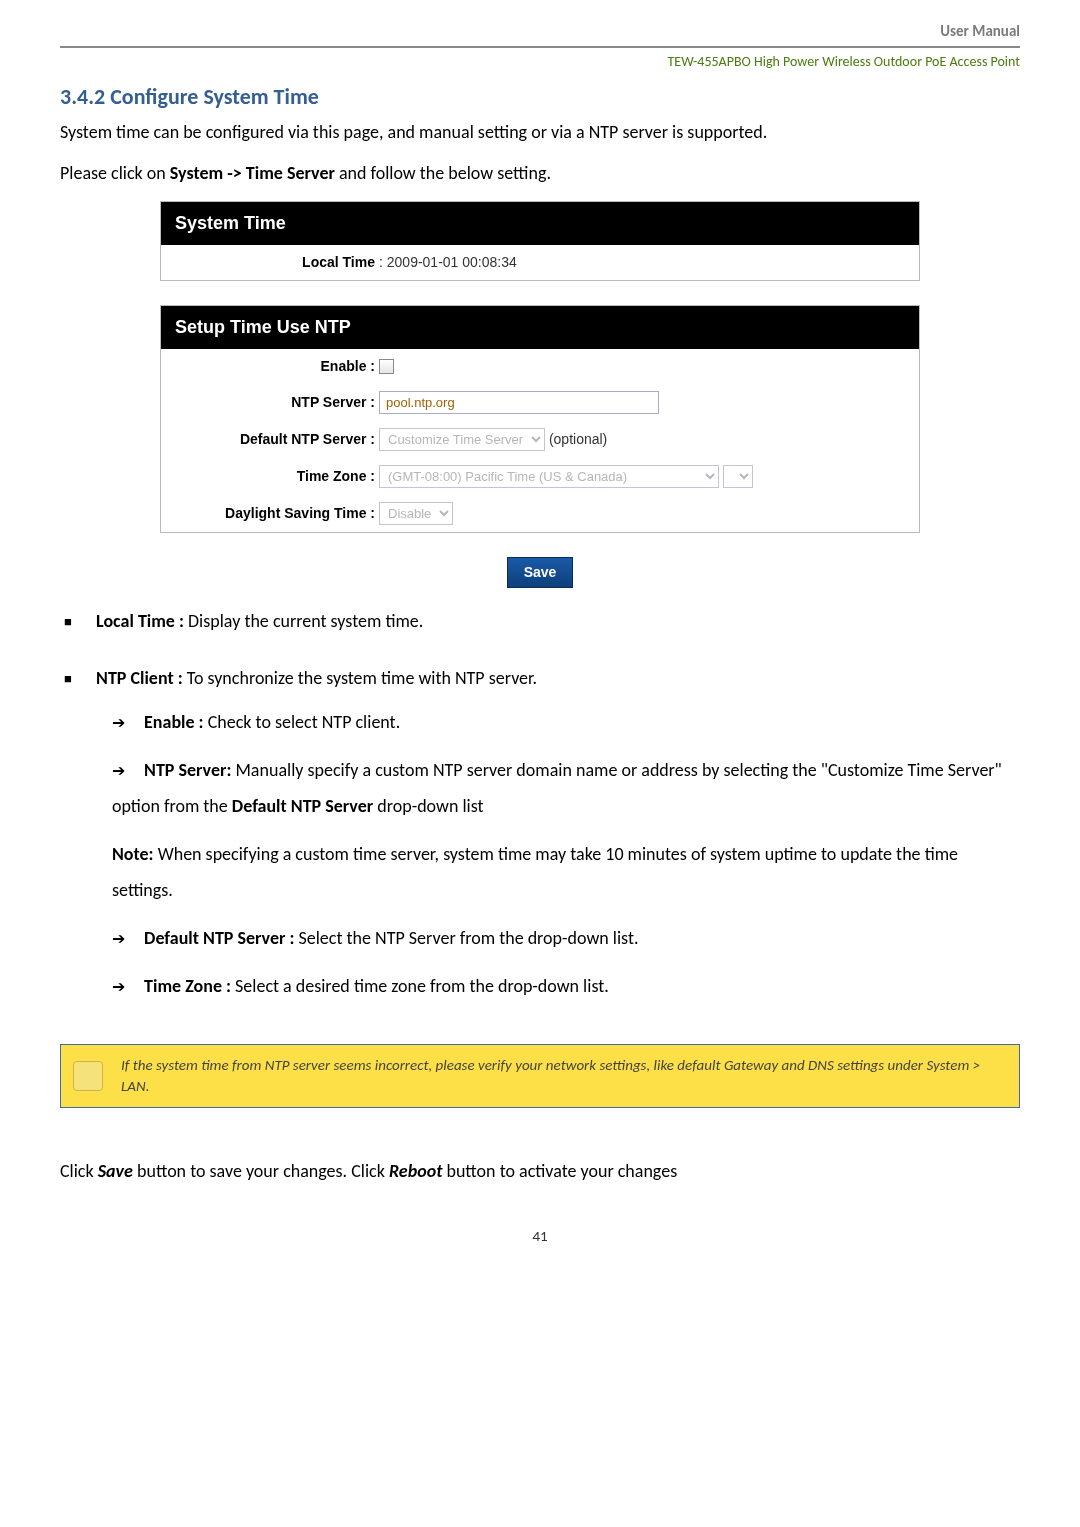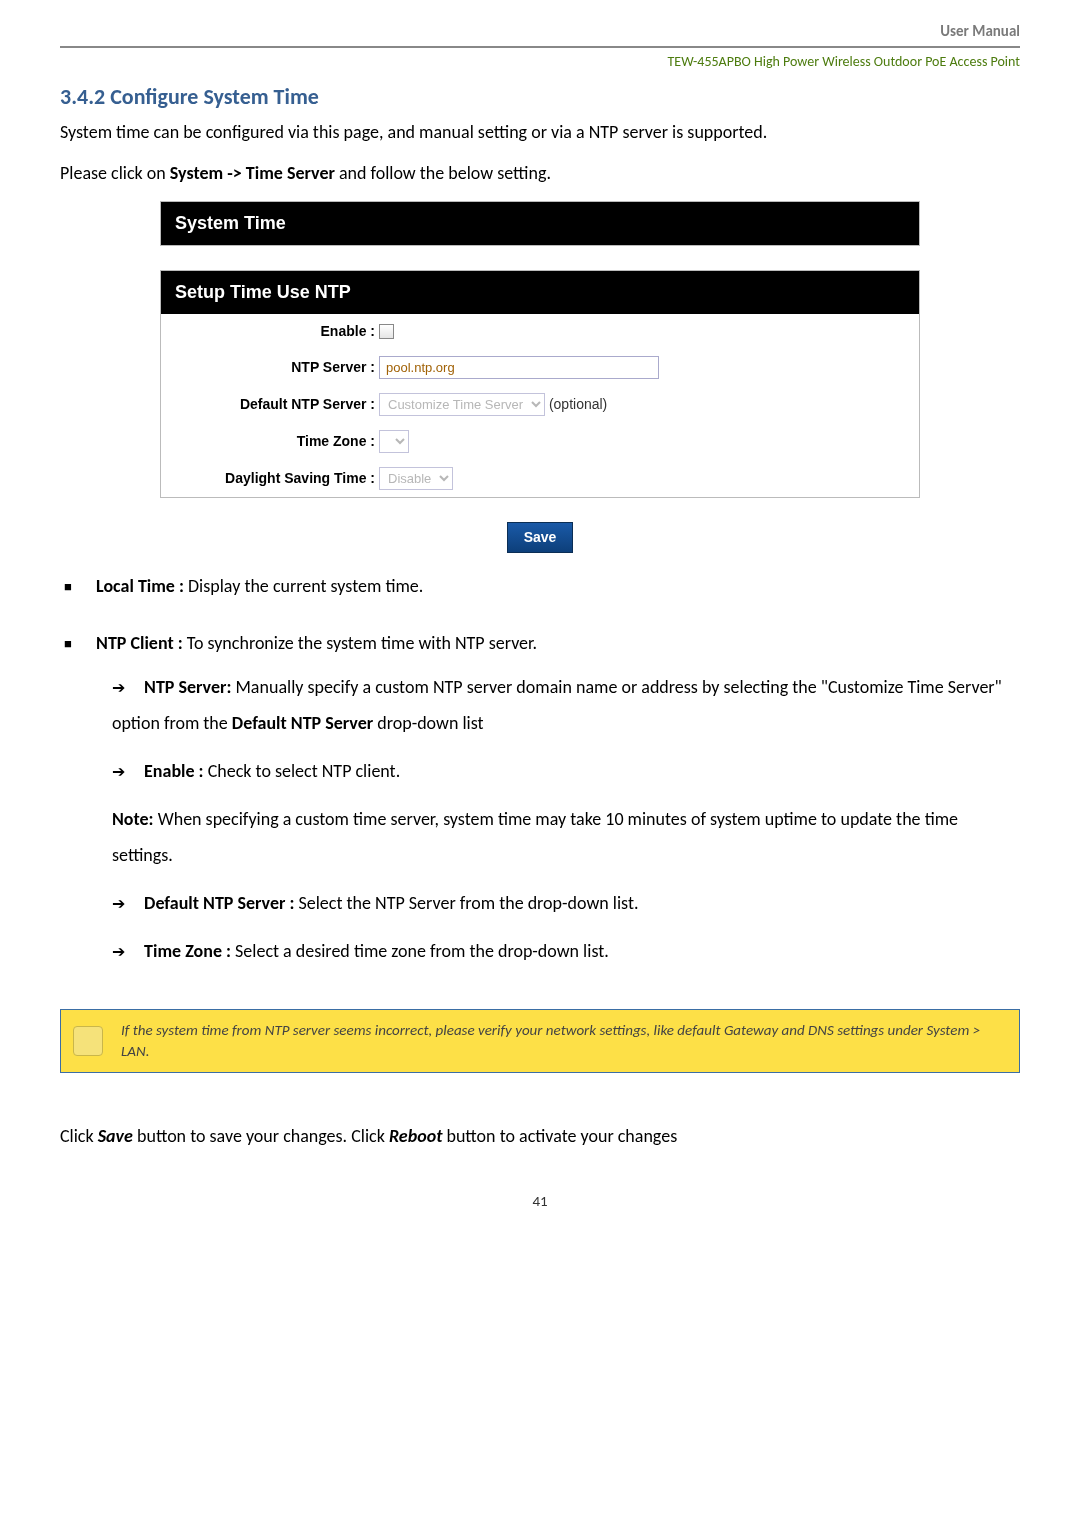--- a/index.html
+++ b/index.html
@@ -157,20 +157,24 @@
 <h2 class="section-heading">3.4.2 Configure System Time</h2>
 
 <p class="body-text">System time can be configured via this page, and manual setting or via a NTP server is supported.</p>
 
 <p class="body-text">
   <span>Please click on </span><b>System -&gt; Time Server</b><span> and follow the below setting.</span>
 </p>
 
 <div class="panel-wrap">
   <div class="panel-header">System Time</div>
+  <div class="row">
+    <div class="row-label">Local Time</div>
+    <div class="row-value">: 2009-01-01 00:08:34</div>
+  </div>
 </div>
 
 <div class="panel-wrap">
   <div class="panel-header">Setup Time Use NTP</div>
 
   <div class="row">
     <div class="row-label">Enable :</div>
     <div class="row-value">
       <span class="checkbox-fake"></span>
     </div>
@@ -189,20 +193,23 @@
       <select class="fake-select" disabled="">
         <option>Customize Time Server</option>
       </select>
       <span class="optional-txt">(optional)</span>
     </div>
   </div>
 
   <div class="row">
     <div class="row-label">Time Zone :</div>
     <div class="row-value">
+      <select class="fake-select" style="width:340px" disabled="">
+        <option>(GMT-08:00) Pacific Time (US &amp; Canada)</option>
+      </select>
       <select class="fake-select" style="width:30px" disabled=""><option></option></select>
     </div>
   </div>
 
   <div class="row">
     <div class="row-label">Daylight Saving Time :</div>
     <div class="row-value">
       <select class="fake-select" disabled="">
         <option>Disable</option>
       </select>
@@ -217,24 +224,24 @@
 <ul class="main-list">
   <li>
     <b>Local Time :</b><span> Display the current system time.</span>
   </li>
 
   <li>
     <b>NTP Client :</b><span> To synchronize the system time with NTP server.</span>
 
     <ul class="sub-list">
       <li>
+        <b>Enable :</b><span> Check to select NTP client.</span>
+      </li>
+      <li>
         <b>NTP Server:</b><span> Manually specify a custom NTP server domain name or address by selecting the "Customize Time Server" option from the </span><b>Default NTP Server</b><span> drop-down list</span>
-      </li>
-      <li>
-        <b>Enable :</b><span> Check to select NTP client.</span>
       </li>
     </ul>
 
     <div class="note-block">
       <b>Note:</b><span> When specifying a custom time server, system time may take 10 minutes of system uptime to update the time settings.</span>
     </div>
 
     <ul class="sub-list">
       <li>
         <b>Default NTP Server :</b><span> Select the NTP Server from the drop-down list.</span>

